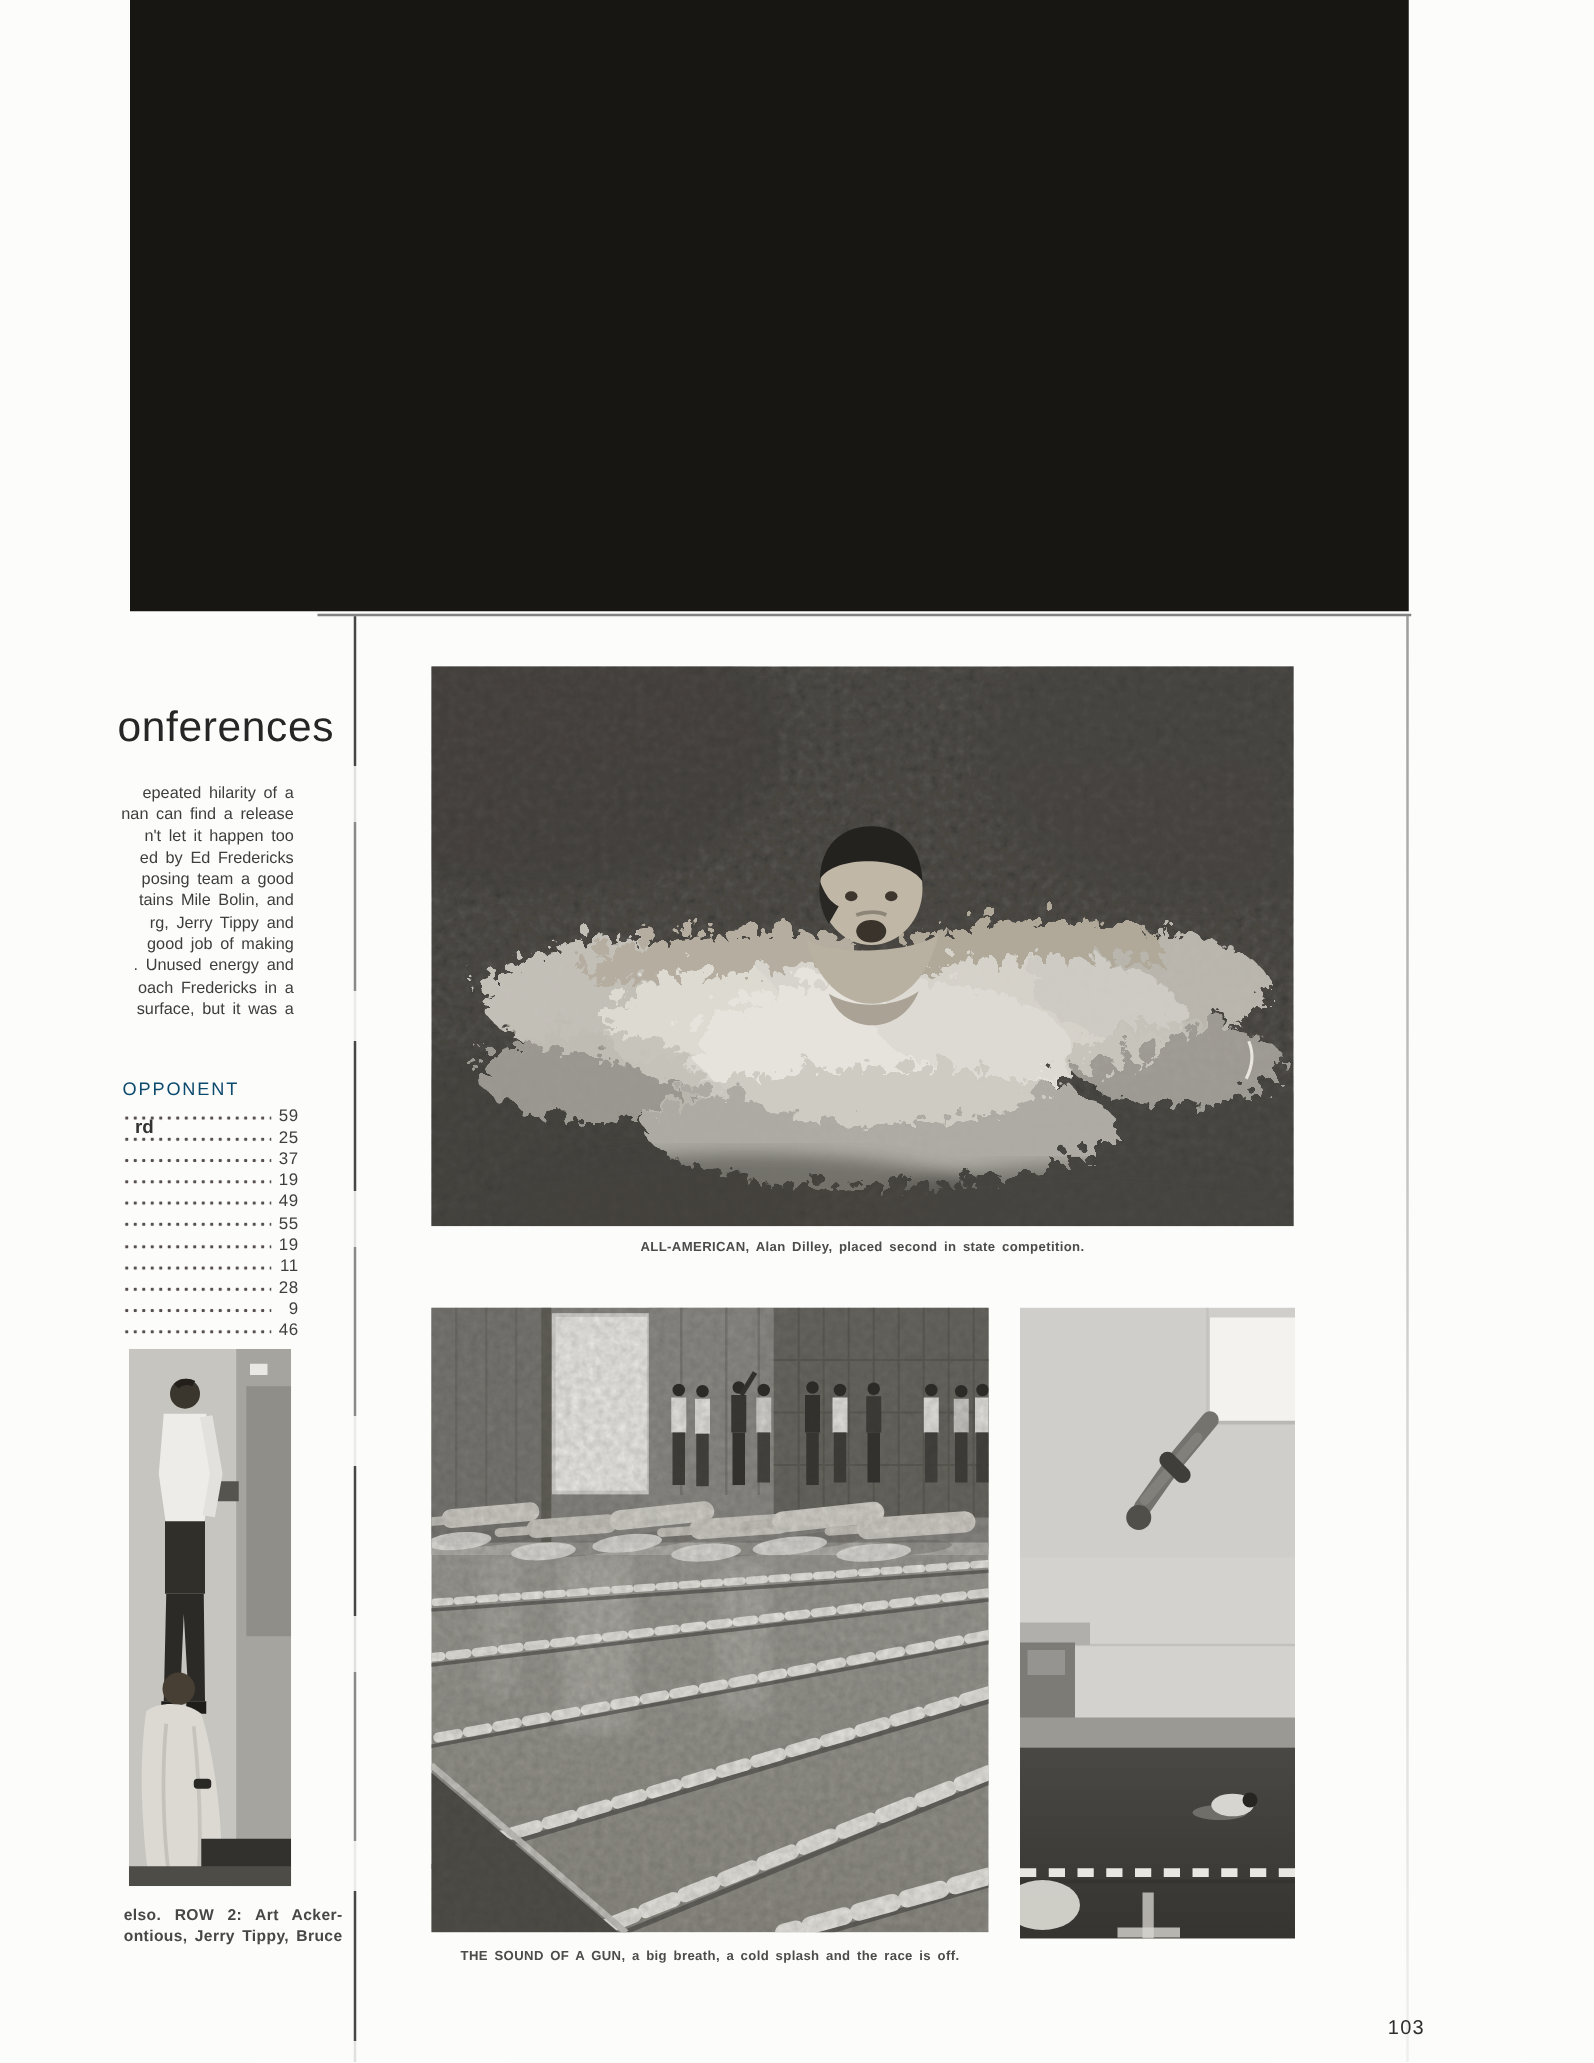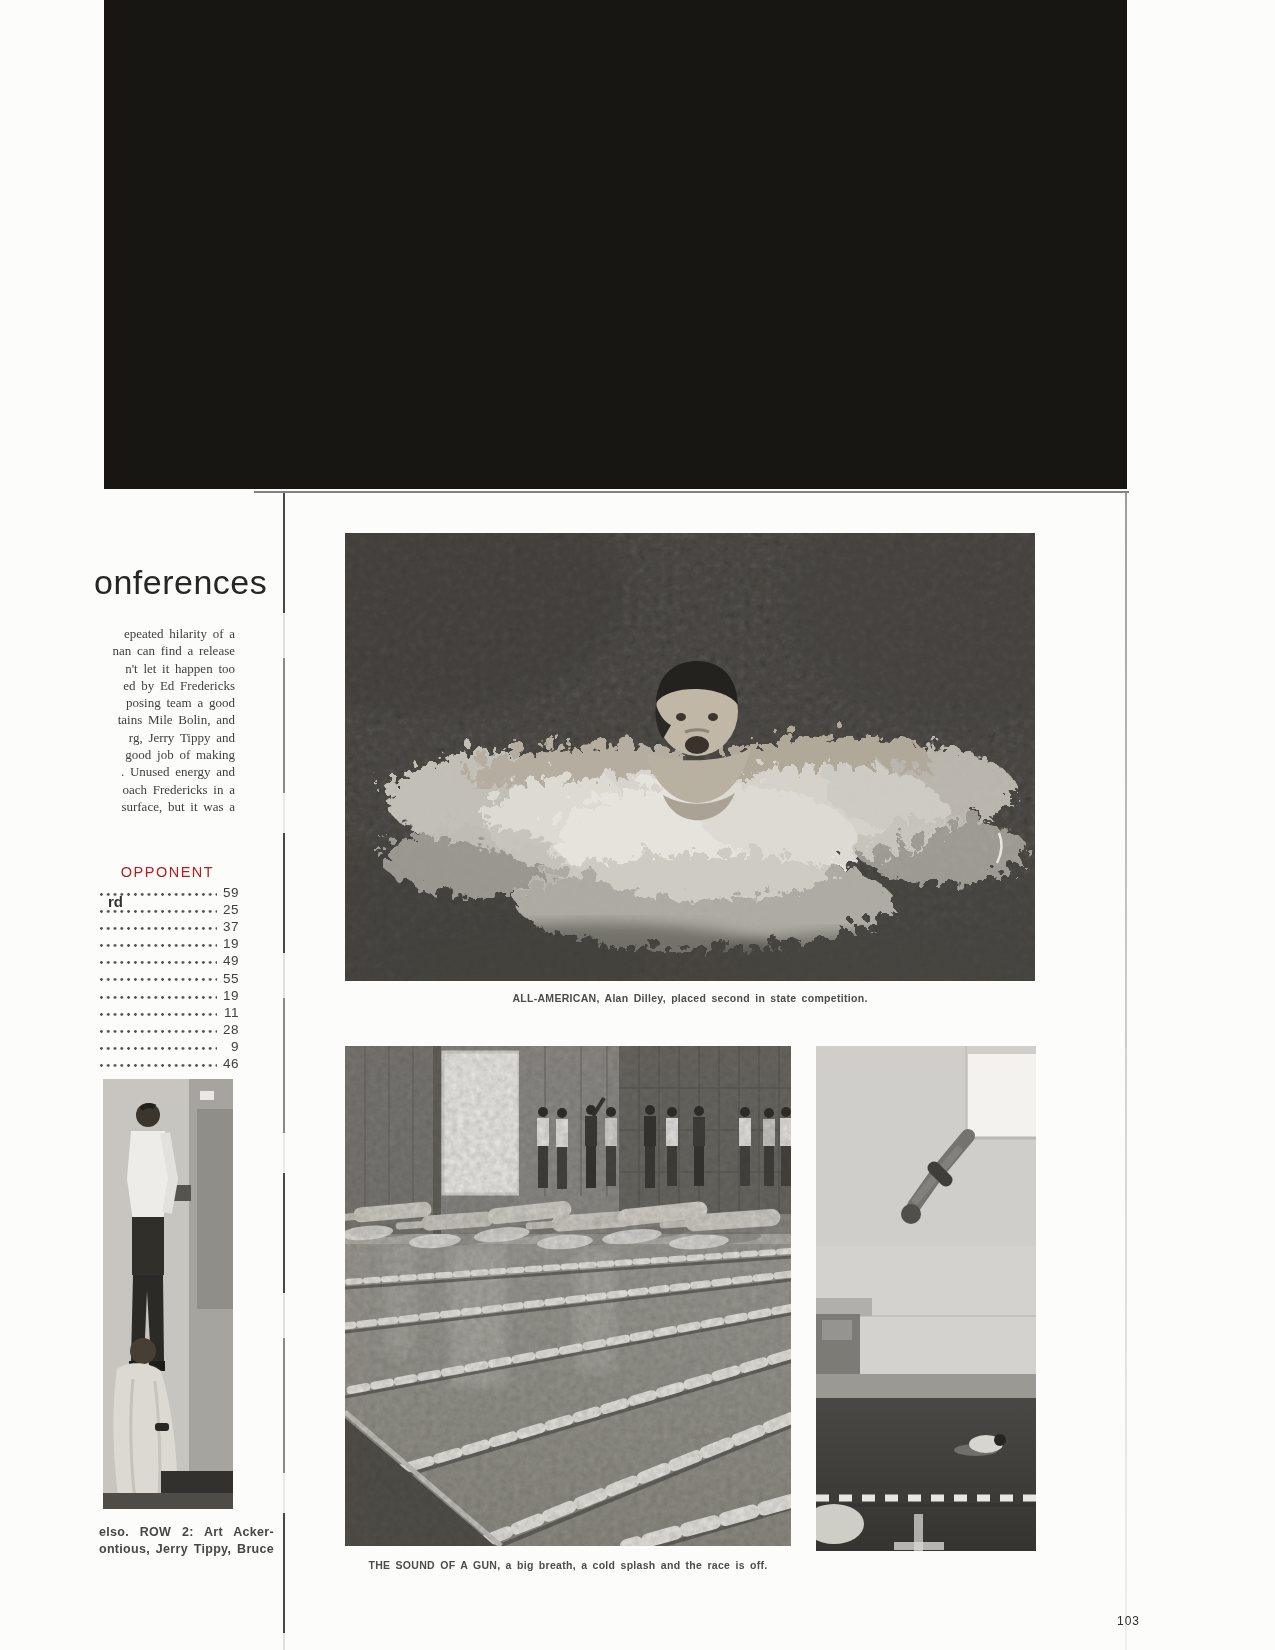--- a/index.html
+++ b/index.html
@@ -11,23 +11,23 @@
   .black-panel::after{content:"";position:absolute;left:150px;right:-2px;bottom:-4px;height:2px;
         background:rgba(30,30,28,.55);}
   .gutter-left{left:283px;top:493px;width:2px;height:1157px;
         background:repeating-linear-gradient(180deg,rgba(25,25,25,.8) 0 120px,rgba(25,25,25,.12) 120px 165px,
         rgba(25,25,25,.5) 165px 300px,rgba(25,25,25,.08) 300px 340px);}
   .gutter-right{left:1125px;top:493px;width:2px;height:1157px;
         background:linear-gradient(180deg,rgba(40,40,40,.45),rgba(40,40,40,.18) 55%,rgba(40,40,40,.06));}
 
   .heading{left:94px;top:551px;font-size:34px;letter-spacing:.5px;color:#262626;font-weight:400;margin-top:12px;}
   .body-text{left:95px;top:625px;width:140px;font-size:13px;line-height:17.3px;text-align:right;
-        word-spacing:2.5px;color:#3e3e3e;font-family:Liberation Serif, serif;}
+        word-spacing:2.5px;color:#3e3e3e;}
   .record{left:108px;top:845px;font-size:15px;font-weight:bold;color:#333;margin-top:48px;}
-  .opp-header{left:98px;top:864px;width:139px;text-align:center;font-size:14.5px;letter-spacing:1.5px;color:#b91c1c;}
+  .opp-header{left:98px;top:864px;width:139px;text-align:left;font-size:14.5px;letter-spacing:1.5px;color:#0c4a6e;}
   .scores{left:98px;top:884px;width:141px;}
   .score-row{display:flex;align-items:center;height:17.1px;font-size:13.5px;color:#3e3e3e;}
   .dots{flex:1;height:100%;margin-right:2px;background-repeat:repeat-x;
         background-size:6.8px 17.1px;
         background-image:radial-gradient(circle at 3.4px 10.5px,#55504c 1.1px,rgba(0,0,0,0) 1.6px);}
   .score{min-width:20px;text-align:right;letter-spacing:.5px;}
 
   .photo{position:absolute;overflow:hidden;}
   .photo svg{display:block;}
   #photo-big{left:345px;top:533px;width:690px;height:448px;}
@@ -36,21 +36,21 @@
   #photo-coach{left:103px;top:1079px;width:130px;height:430px;}
 
   .caption{position:absolute;font-size:10.5px;color:#4c4c4c;word-spacing:2px;letter-spacing:.3px;line-height:15px;font-weight:bold;}
   #cap-big{left:345px;top:991px;width:690px;text-align:center;}
   #cap-mid{left:345px;top:1558px;width:446px;text-align:center;}
   #cap-dive{left:818px;top:1553px;width:216px;}
   #cap-dive .l1{text-align:justify;text-align-last:justify;}
   #cap-coach{left:99px;top:1524px;width:175px;font-size:12.5px;line-height:17px;
         text-align:justify;text-align-last:justify;color:#474747;}
 
-  .page-num{left:1106px;top:1614px;width:34px;text-align:right;font-size:12px;color:#2e2e2e;letter-spacing:1px;}
+  .page-num{left:1106px;top:1614px;width:34px;text-align:right;font-size:16px;color:#2e2e2e;letter-spacing:1px;}
 </style>
 </head>
 <body>
 
 <div class="page">
 
   <div class="abs black-panel"></div>
   <div class="abs gutter-left"></div>
   <div class="abs gutter-right"></div>
 

